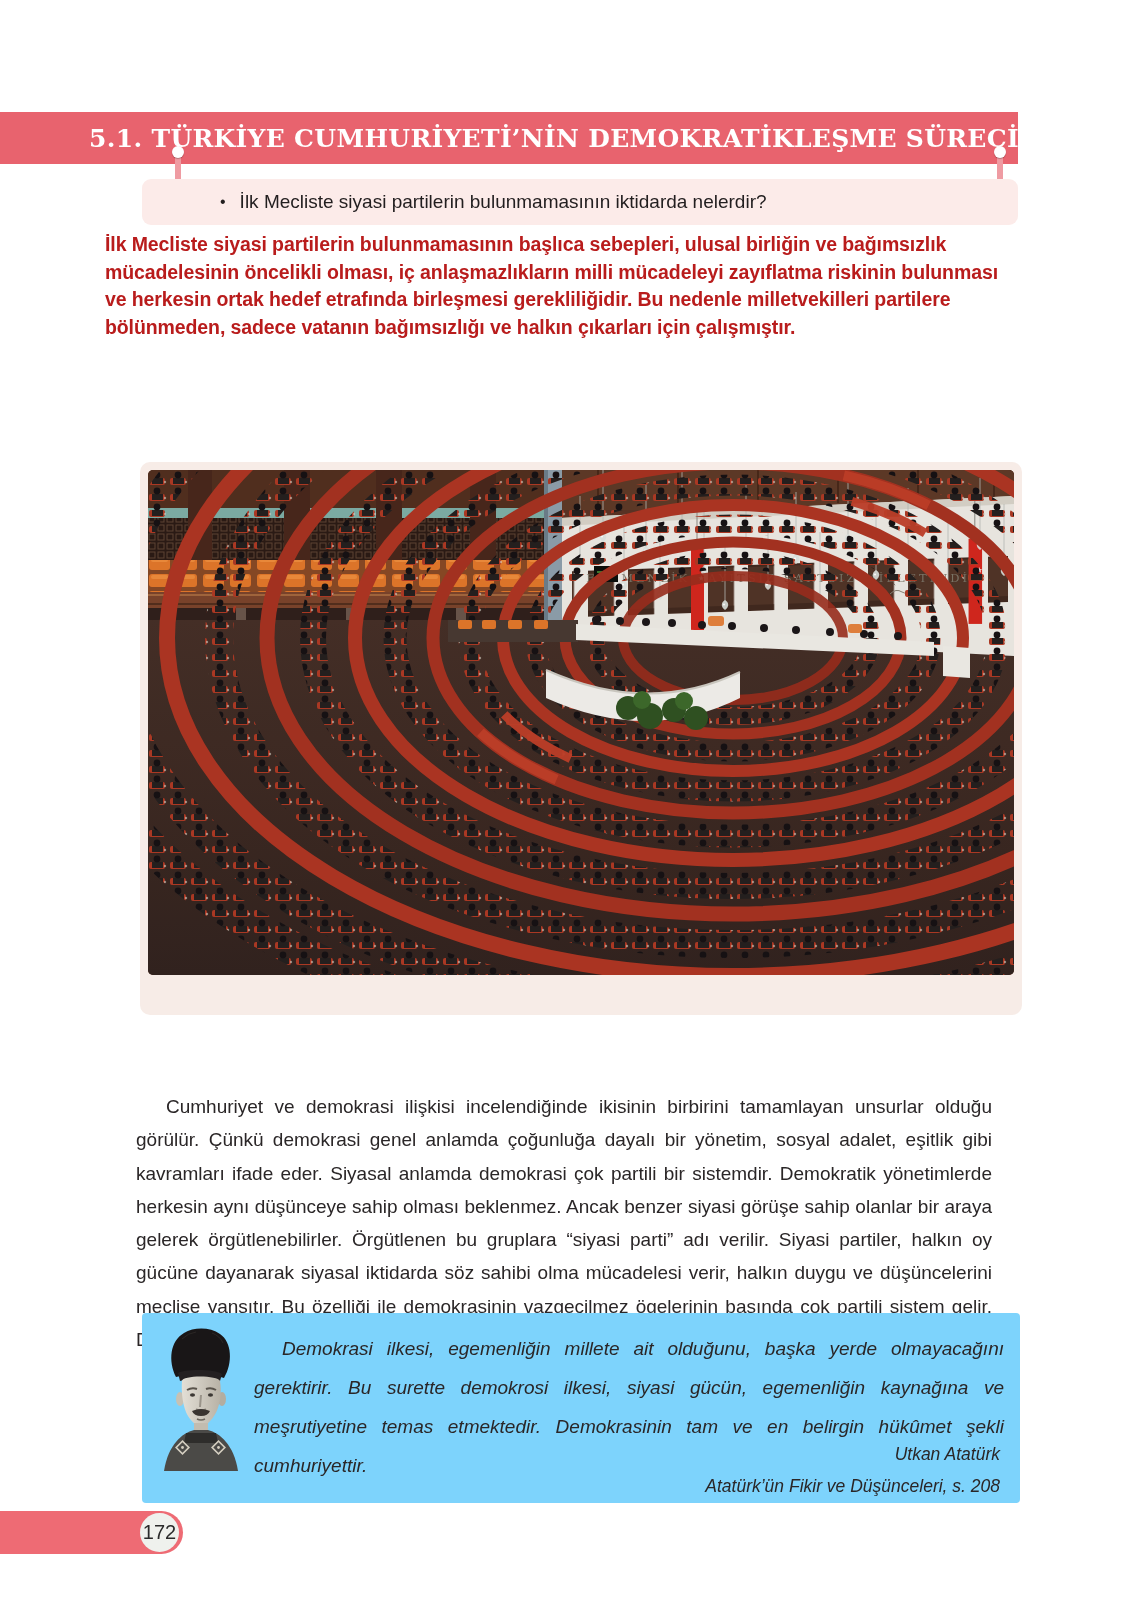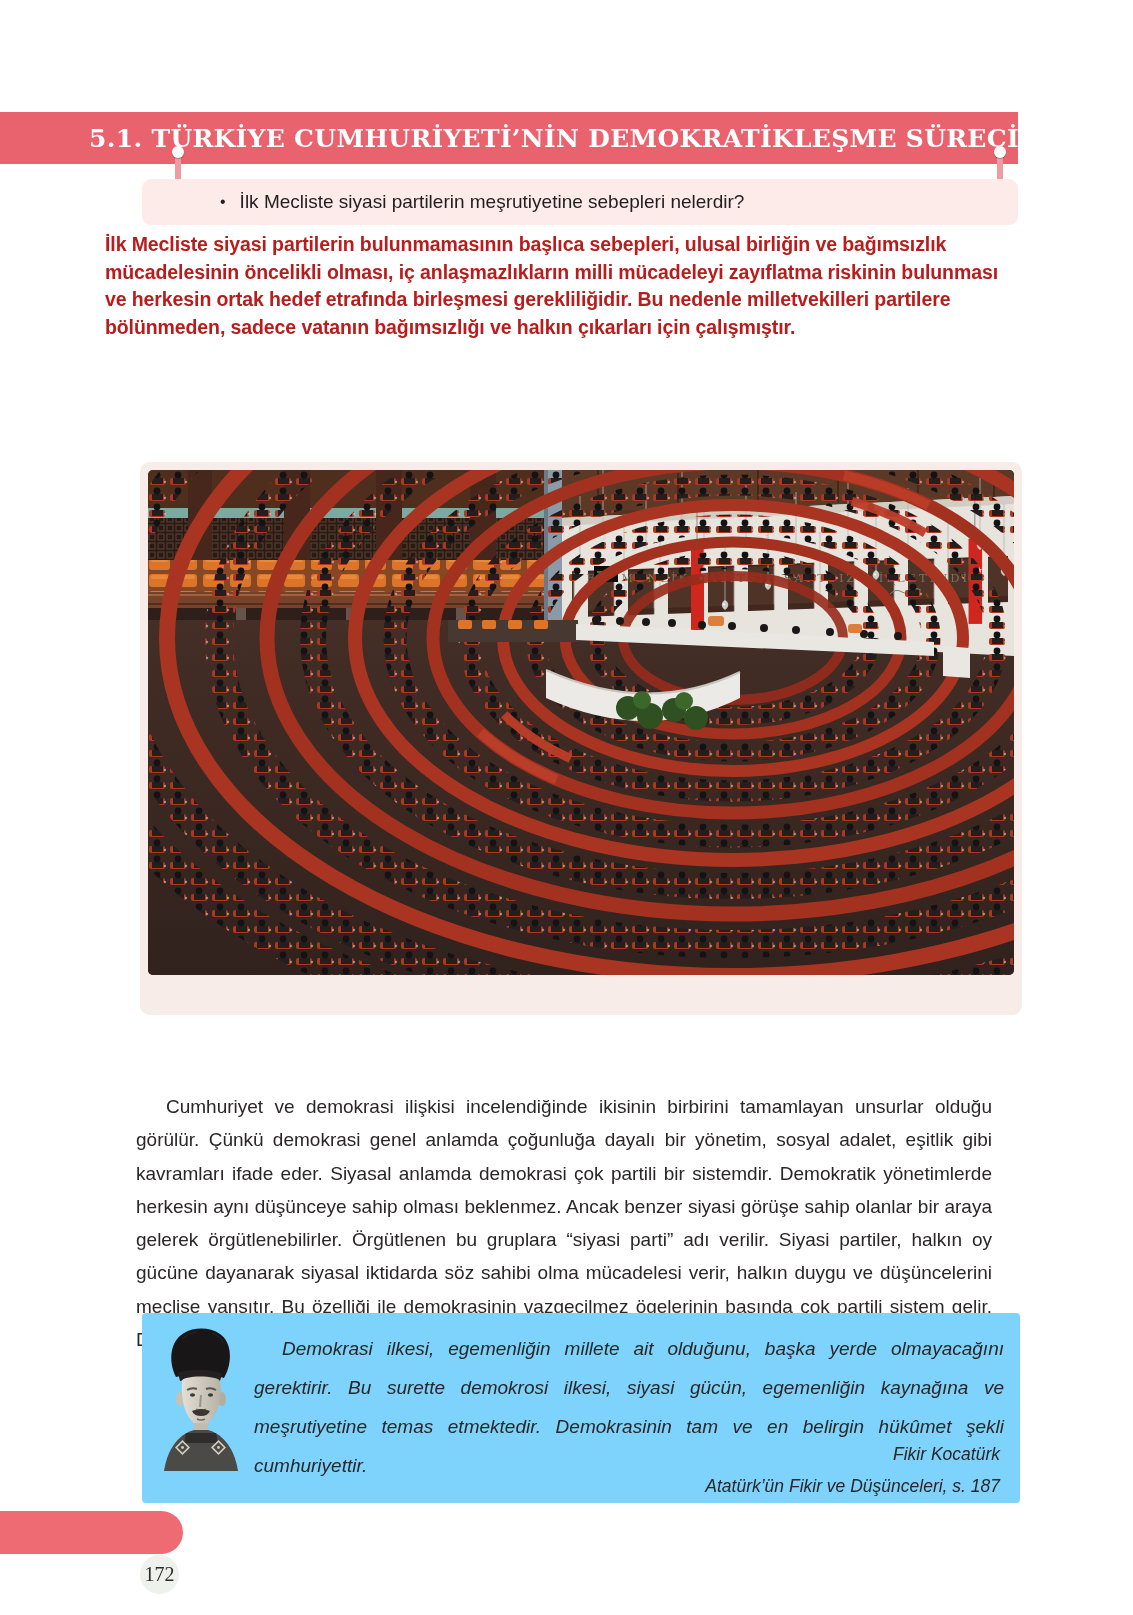--- a/index.html
+++ b/index.html
@@ -48,44 +48,44 @@
              border-radius:4px;}
   .ata-portrait{position:absolute;left:12px;top:10px;width:92px;height:148px;display:block;}
   .quote-text{position:absolute;left:112px;top:16px;width:750px;font-style:italic;font-size:19px;
               line-height:39px;text-align:justify;text-indent:28px;color:#2a2627;}
   .quote-attrib{position:absolute;right:20px;font-style:italic;font-size:17.5px;color:#2a2627;text-align:right;}
   .attrib-name{top:131px;} .attrib-src{top:163px;}
 
   
   .page-badge-bar{position:absolute;left:0;top:1511px;width:183px;height:43px;background:#ee6b74;
                   border-radius:0 22px 22px 0;}
-  .page-badge-circle{position:absolute;left:140px;top:1555px;width:39px;height:39px;border-radius:50%;
+  .page-badge-circle{position:absolute;left:140px;top:1513px;width:39px;height:39px;border-radius:50%;
                      background:#eff1ed;display:flex;align-items:center;justify-content:center;
-                     font-size:20px;color:#2b2b2b;font-family:Liberation Serif, serif;}
+                     font-size:20px;color:#2b2b2b;}
 </style>
 </head>
 <body>
 
 <div class="page">
 
   <div class="header-bar">
     <div class="header-title">5.1.  TÜRKİYE CUMHURİYETİ’NİN DEMOKRATİKLEŞME SÜRECİ</div>
   </div>
   <div class="pin pin-left">
     <div class="stem"></div>
       <div class="head"></div>
   </div>
   <div class="pin pin-right">
     <div class="stem"></div>
       <div class="head"></div>
   </div>
 
   <div class="question-box">
     <span class="bullet">•</span>
-    <span>İlk Mecliste siyasi partilerin meşrutiyetine sebepleri nelerdir?</span>
+    <span>İlk Mecliste siyasi partilerin bulunmamasının iktidarda nelerdir?</span>
   </div>
 
   <div class="answer-par">İlk Mecliste siyasi partilerin bulunmamasının başlıca sebepleri, ulusal birliğin ve bağımsızlık mücadelesinin öncelikli olması, iç anlaşmazlıkların milli mücadeleyi zayıflatma riskinin bulunması ve herkesin ortak hedef etrafında birleşmesi gerekliliğidir. Bu nedenle milletvekilleri partilere bölünmeden, sadece vatanın bağımsızlığı ve halkın çıkarları için çalışmıştır.</div>
 
 
   <div class="figure-frame">
     <svg class="photo" viewBox="0 0 866 505" preserveAspectRatio="none">
       <defs>
         <clipPath id="ph">
             <rect x="0" y="0" width="866" height="505" rx="5"></rect>
@@ -312,22 +312,22 @@
       <path d="M32,110 L62,110 L64,120 L30,120 Z" fill="#2e2d2b"></path>
 
       <g stroke="#d4cec0" stroke-width="1.6" fill="none">
         <rect x="24" y="120" width="9" height="9" transform="rotate(45 28.5 124.5)"></rect>
         <rect x="60" y="120" width="9" height="9" transform="rotate(45 64.5 124.5)"></rect>
       </g>
       <circle cx="28.5" cy="124.5" r="1.4" fill="#d4cec0"></circle>
       <circle cx="64.5" cy="124.5" r="1.4" fill="#d4cec0"></circle>
     </svg>
     <div class="quote-text">Demokrasi ilkesi, egemenliğin millete ait olduğunu, başka yerde olmayacağını gerektirir. Bu surette demokrosi ilkesi, siyasi gücün, egemenliğin kaynağına ve meşrutiyetine temas etmektedir. Demokrasinin tam ve en belirgin hükûmet şekli cumhuriyettir.</div>
-    <div class="quote-attrib attrib-name">Fikir Kocatürk</div>
-    <div class="quote-attrib attrib-src">Atatürk’ün Fikir ve Düşünceleri, s. 187</div>
+    <div class="quote-attrib attrib-name">Utkan Atatürk</div>
+    <div class="quote-attrib attrib-src">Atatürk’ün Fikir ve Düşünceleri, s. 208</div>
   </div>
 
   <div class="page-badge-bar"></div>
   <div class="page-badge-circle">
     <span>172</span>
   </div>
 
 </div>
 
 </body></html>

